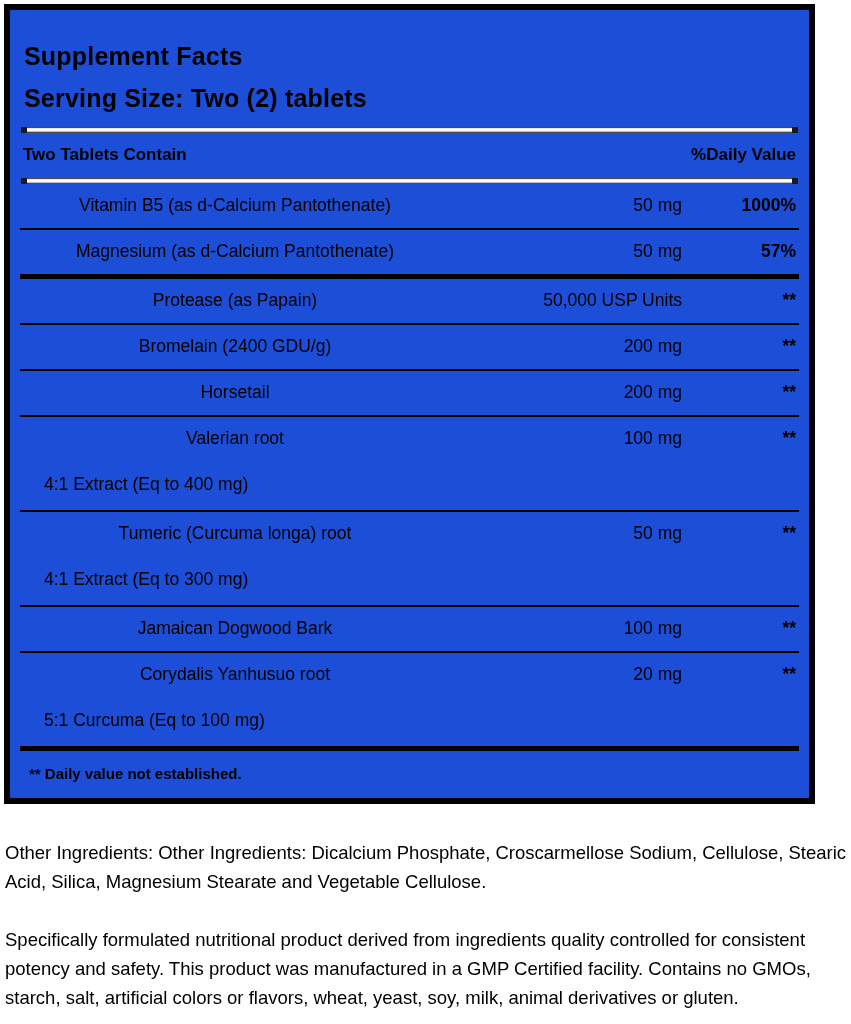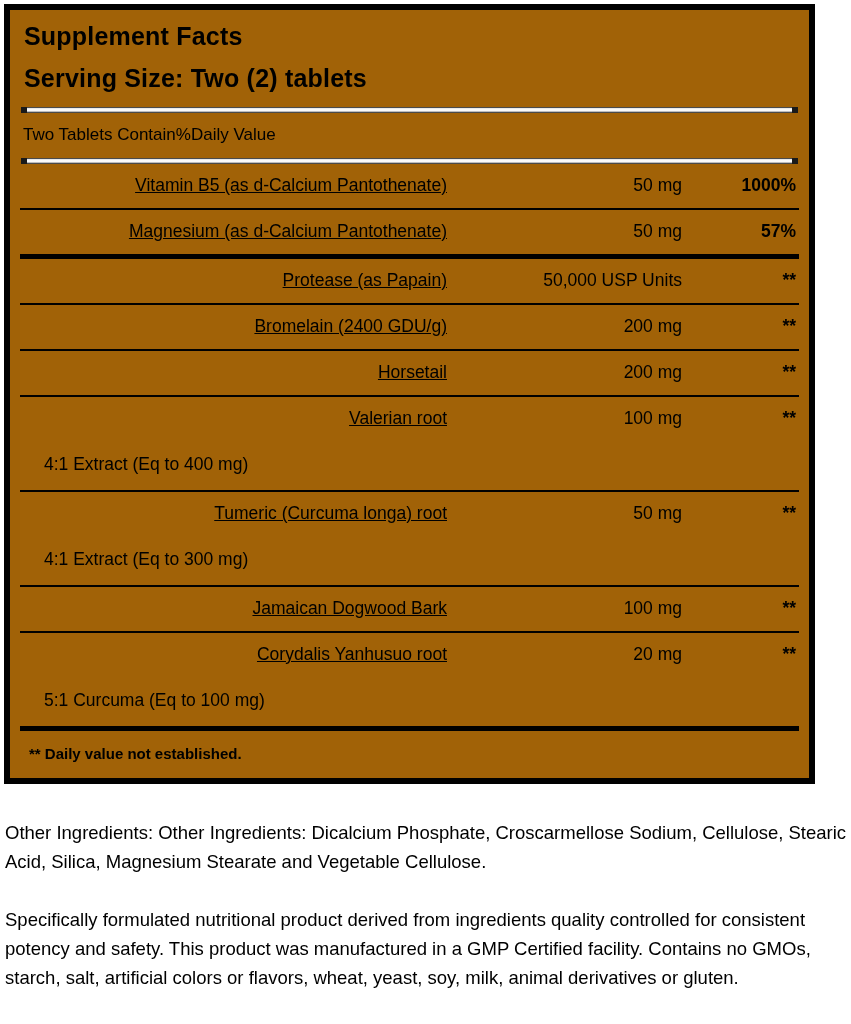--- a/index.html
+++ b/index.html
@@ -12,22 +12,22 @@
     width: 851px;
     height: 1024px;
     overflow: hidden;
   }
 
   
   .facts-box {
     margin: 4px 36px 0 4px;
     width: 811px;
     border: 6px solid #000;
-    padding: 4px 10px 0 10px;
-    background: #a16207;
+    padding: 24px 10px 0 10px;
+    background: #1d4ed8;
   }
   .facts-title {
     font-size: 25px;
     font-weight: bold;
     padding: 8px 4px 0 4px;
     letter-spacing: 0.2px;
   }
   .serving-size {
     font-size: 25px;
     font-weight: bold;
@@ -54,37 +54,37 @@
     top: 0;
     width: 6px;
     height: 6px;
     background: #1a1a1a;
   }
   .rule3d::before { left: 0; }
   .rule3d::after { right: 0; }
 
   .header-row {
     display: flex;
-    justify-content: flex-start;
+    justify-content: space-between;
     align-items: center;
     font-size: 17px;
-    font-weight: normal;
+    font-weight: bold;
     padding: 12px 3px 13px 3px;
   }
 
   
   .rows { }
   .row {
     padding: 11px 3px 12px 3px;
     border-bottom: 2.5px solid #000;
     font-size: 17.5px;
   }
   .row.divider-thick { border-bottom-width: 5px; }
   .row-main { display: flex; align-items: baseline; }
-  .row-name { flex: 1 1 auto; text-align: right; text-decoration: underline; }
+  .row-name { flex: 1 1 auto; text-align: center; }
   .row-amount { flex: 0 0 235px; text-align: right; white-space: nowrap; }
   .row-dv { flex: 0 0 114px; text-align: right; font-weight: bold; white-space: nowrap; }
   .row-sub { padding: 25px 0 3px 21px; }
 
   .footnote {
     font-size: 15px;
     font-weight: bold;
     padding: 14px 3px 16px 9px;
   }
 

